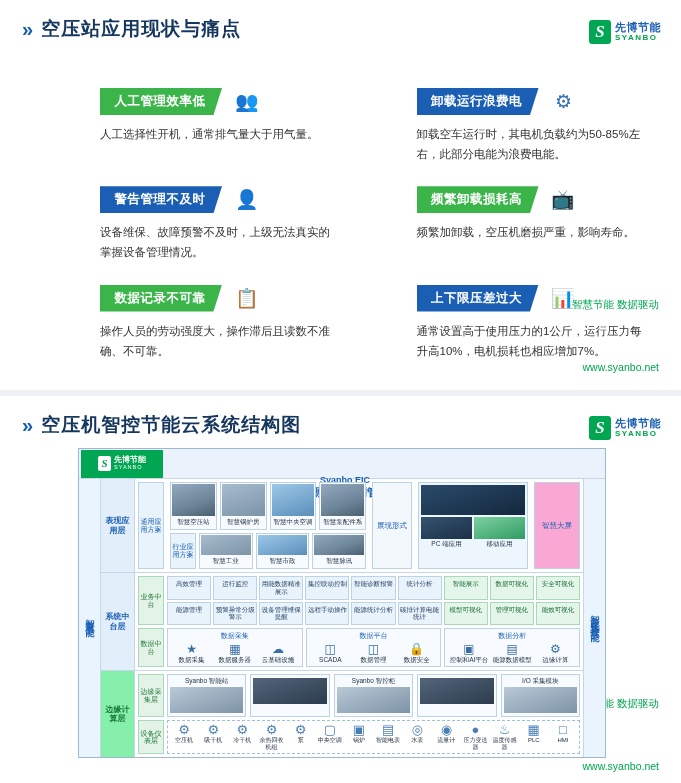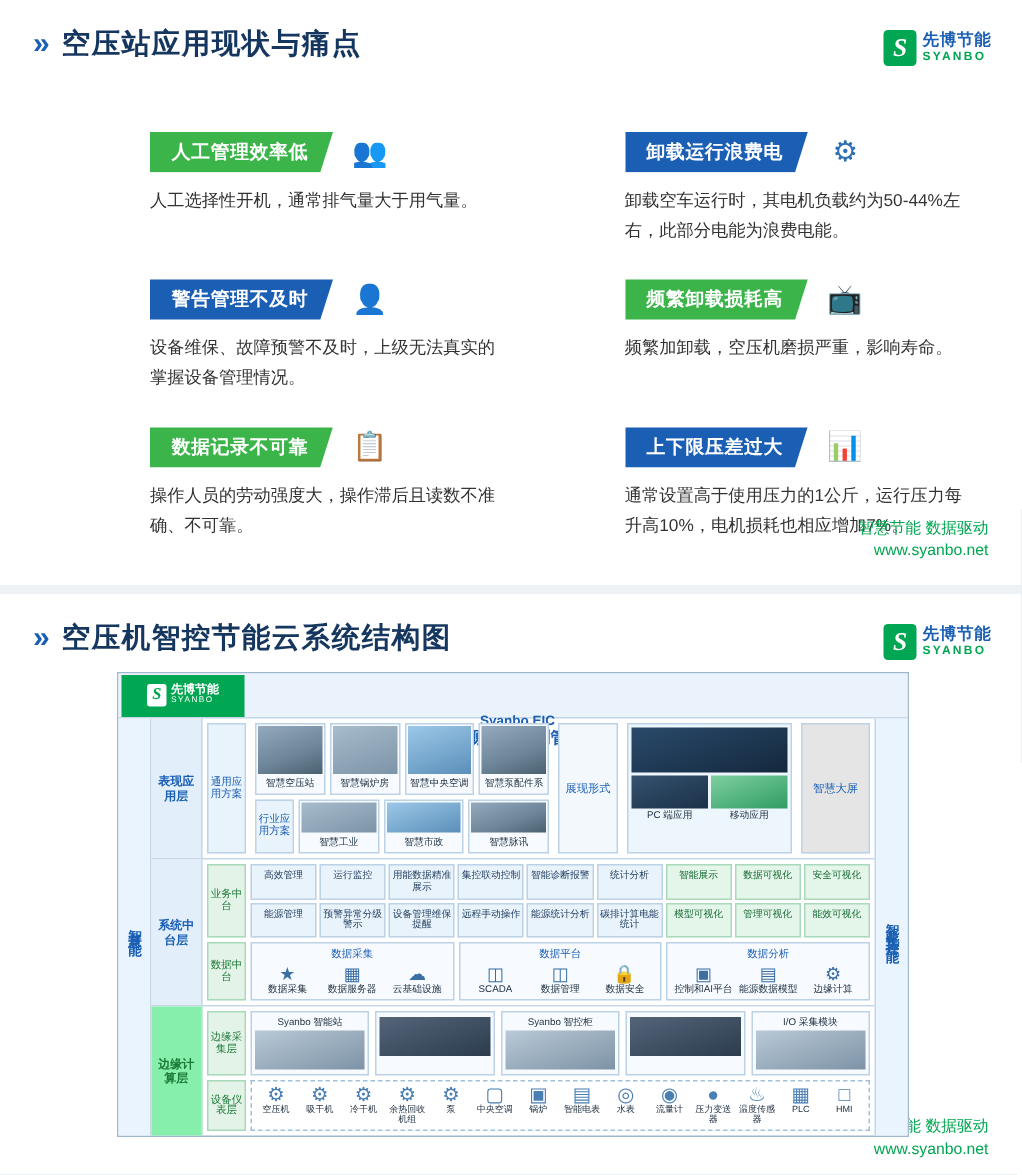--- a/index.html
+++ b/index.html
@@ -115,21 +115,21 @@
   .footer-note {
     position: absolute;
     right: 22px;
     text-align: right;
     font-size: 10.5px;
     line-height: 1.5;
     color: #00a651;
   }
   #foot1 { bottom: 14px; }
   #foot2 { bottom: 8px; }
-  .foot-url { color: #00a651; }
+  .foot-url { color: #00a651; margin-top: 48px; }
 
   
   .arch {
     position: absolute;
     top: 448px;
     left: 78px;
     width: 528px;
     border: 1px solid #9fb8cf;
     background: #fff;
     font-size: 7px;
@@ -256,21 +256,21 @@
     margin-bottom: 2px;
   }
   .dev-row { display: flex; gap: 2px; }
   .dev-row .cell { flex:1; text-align:center; font-size: 6.5px; color:#234; line-height:1.15;}
   .dev-row .cell .img { height: 22px; background: linear-gradient(160deg,#c9d9e6,#8fa7bb); margin-bottom:1px;}
   .dev-row .cell .img.dark { background: linear-gradient(160deg,#35526f,#1b3148); }
   .dev-row .cell .img.green { background: linear-gradient(160deg,#7fd0a0,#2f9c63); }
   .pres-col3 {
     width: 46px;
     border: 1px solid #bcd2e6;
-    background: #e5e5e5;
+    background: #f9a8d4;
     font-size: 7.5px;
     color: #1a5fb4;
     display: flex; align-items: center; justify-content: center;
     text-align: center;
     line-height: 1.25;
   }
 
   
   .chips { display: flex; gap: 2px; }
   .chip {
@@ -360,21 +360,21 @@
           <span class="pp-icon">👥</span>
         </div>
         <div class="pp-body">人工选择性开机，通常排气量大于用气量。</div>
       </div>
 
       <div class="pp-cell">
         <div class="pp-head-row">
           <span class="pp-tag tag-blue">卸载运行浪费电</span>
           <span class="pp-icon">⚙</span>
         </div>
-        <div class="pp-body">卸载空车运行时，其电机负载约为50-44%左右，此部分电能为浪费电能。</div>
+        <div class="pp-body">卸载空车运行时，其电机负载约为50-85%左右，此部分电能为浪费电能。</div>
       </div>
 
       <div class="pp-cell">
         <div class="pp-head-row">
           <span class="pp-tag tag-blue">警告管理不及时</span>
           <span class="pp-icon">👤</span>
         </div>
         <div class="pp-body">设备维保、故障预警不及时，上级无法真实的掌握设备管理情况。</div>
       </div>
 

